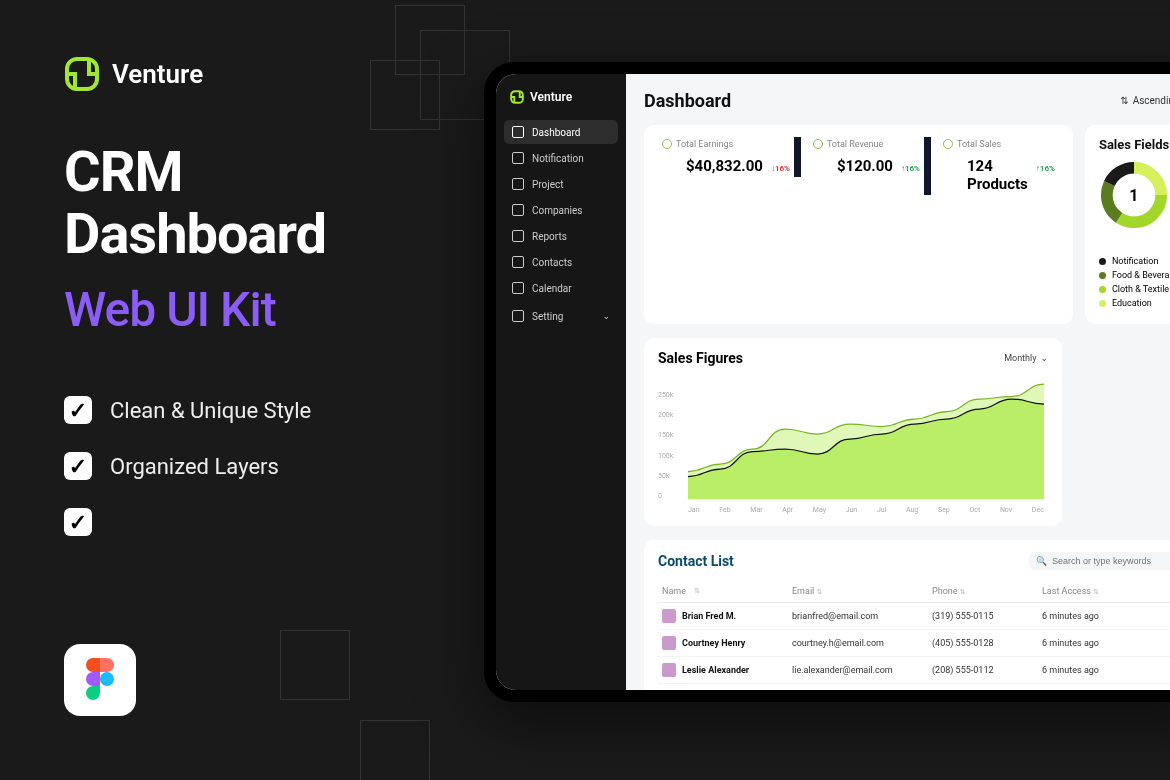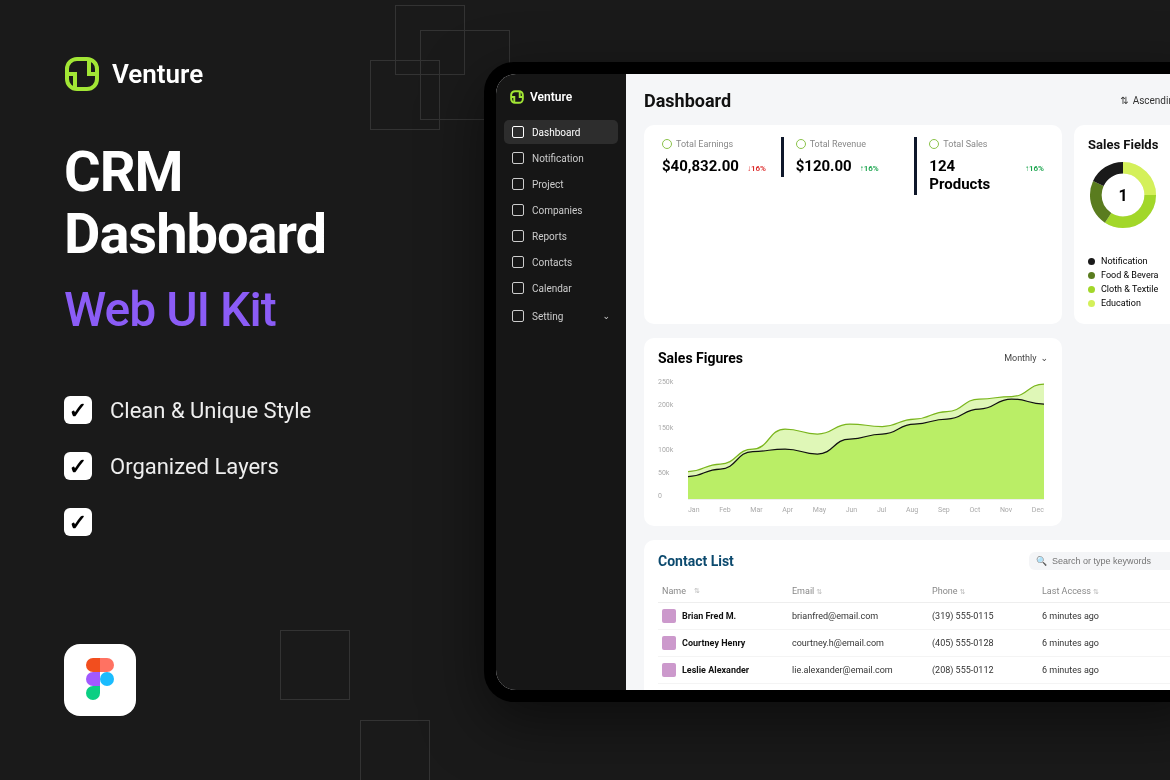--- a/index.html
+++ b/index.html
@@ -98,23 +98,23 @@
 }
 .topbar { display: flex; justify-content: space-between; align-items: center; padding-right: 16px; }
 .page-title { font-size: 18px; font-weight: 700; color: #111; }
 .top-action { display: flex; align-items: center; gap: 4px; color: #333; font-size: 10px; }
 
 
 .row { display: flex; gap: 12px; margin-top: 14px; }
 .card { background: #fff; border-radius: 10px; padding: 12px 14px; }
 .metrics-card { flex: 0 0 418px; display: flex; justify-content: space-between; align-items: flex-start; }
 .metric { flex: 1; padding: 2px 4px; }
-.metric + .metric { border-left: 3px solid #0f172a; padding-left: 12px; }
+.metric + .metric { border-left: 7px solid #0f172a; padding-left: 12px; }
 .metric-label { color: #888; font-size: 9px; display: flex; gap: 4px; align-items: center; }
-.metric-value { font-size: 15px; font-weight: 700; margin-top: 8px; display: flex; align-items: baseline; gap: 8px; }
+.metric-value { font-size: 15px; font-weight: 700; margin-top: 8px; display: flex; align-items: baseline; gap: 8px; margin-left: 24px; }
 .delta { font-size: 8px; font-weight: 600; }
 .delta.up { color: #16a34a; }
 .delta.down { color: #dc2626; }
 .metric-icon { width: 10px; height: 10px; border-radius: 50%; border: 1px solid #8bc34a; }
 
 .sales-fields-card { flex: 1; margin-right: 0; }
 .sales-fields-title { font-size: 13px; font-weight: 700; color: #111; }
 .donut-wrap { display: flex; gap: 10px; margin-top: 8px; }
 .donut { width: 70px; height: 70px; position: relative; }
 .donut svg { width: 100%; height: 100%; }
@@ -122,21 +122,21 @@
 .legend { margin-top: 26px; }
 .legend-item { display: flex; align-items: center; gap: 6px; font-size: 9px; margin: 4px 0; white-space: nowrap; }
 .legend-dot { width: 7px; height: 7px; border-radius: 50%; }
 
 
 .chart-card { flex: 0 0 418px; }
 .chart-head { display: flex; justify-content: space-between; align-items: center; }
 .chart-title { font-size: 14px; font-weight: 700; }
 .period-select { font-size: 9px; color: #444; display: flex; gap: 4px; align-items: center; }
 .chart-body { margin-top: 8px; height: 140px; position: relative; }
-.y-axis { position: absolute; left: 0; top: 4px; bottom: 14px; display: flex; flex-direction: column; justify-content: space-between; font-size: 7px; color: #aaa; }
+.y-axis { position: absolute; left: 0; top: 17px; bottom: 14px; display: flex; flex-direction: column; justify-content: space-between; font-size: 7px; color: #aaa; }
 .x-axis { position: absolute; left: 30px; right: 4px; bottom: 0; display: flex; justify-content: space-between; font-size: 7px; color: #aaa; }
 .plot { position: absolute; left: 30px; right: 4px; top: 0; bottom: 14px; border-bottom: 1px solid #eee; }
 .plot svg { width: 100%; height: 100%; }
 
 
 .contact-card { flex: 0 0 560px; }
 .contact-head { display: flex; justify-content: space-between; align-items: center; }
 .contact-title { font-size: 14px; font-weight: 700; color: #0c4a6e; }
 .search-box {
   display: flex; align-items: center; gap: 4px; background: #f4f5f7;

